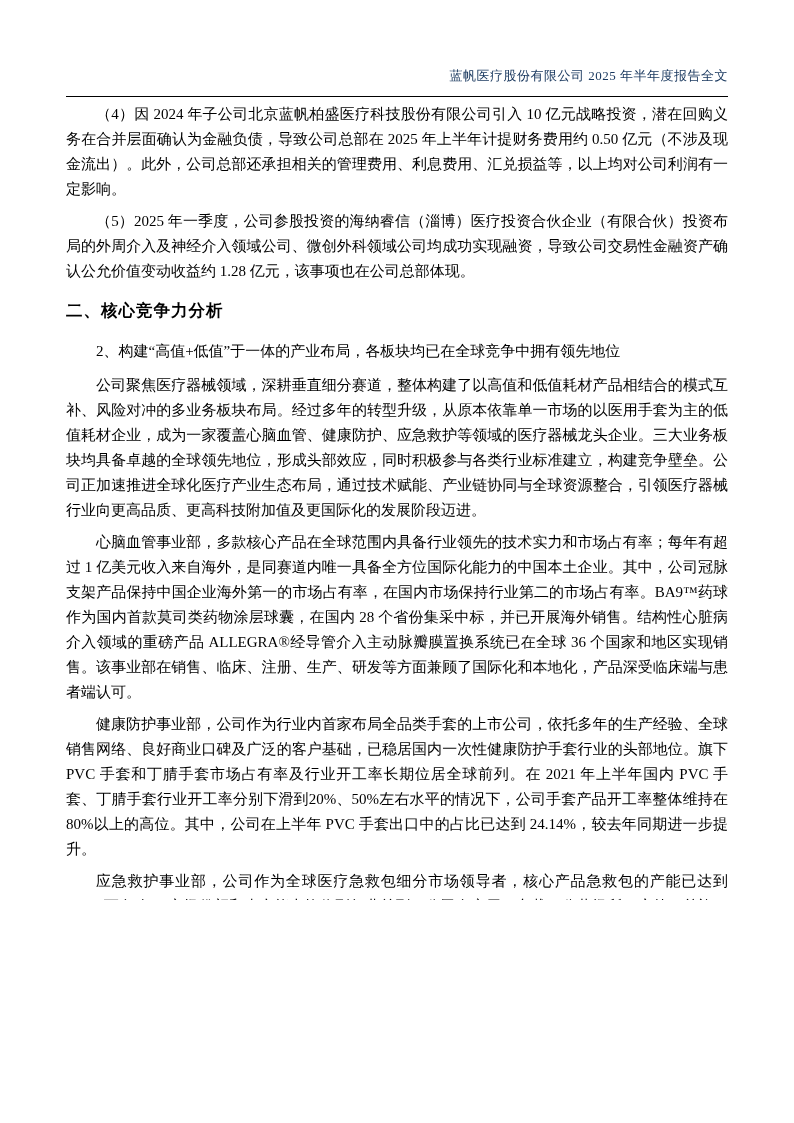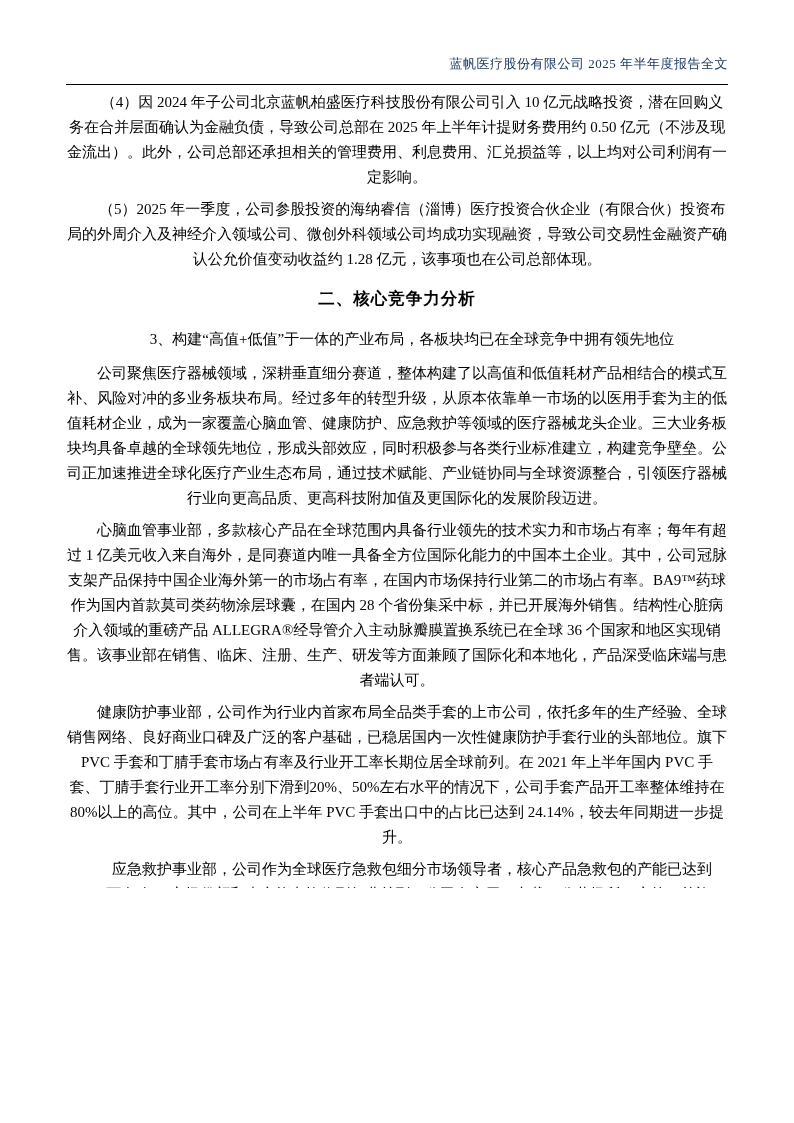--- a/index.html
+++ b/index.html
@@ -4,21 +4,21 @@
 <style>
   html, body {
     margin: 0;
     padding: 0;
     background: #ffffff;
   }
   .page {
     position: relative;
     width: 794px;
     height: 888px;
-    margin: 0 auto;
+    margin: 12px auto;
     background: #ffffff;
     overflow: hidden;
     font-family: "Liberation Serif", "DejaVu Serif", serif;
     color: #000000;
   }
   .header {
     position: absolute;
     top: 55px;
     left: 66px;
     right: 66px;
@@ -34,21 +34,20 @@
     position: absolute;
     top: 90px;
     left: 66px;
     width: 662px;
     font-size: 15px;
     line-height: 25px;
     text-align: justify;
   }
   .body-text p {
     margin: 0 0 7px 0;
-    text-align: center;
   }
   .p-cont {
     text-indent: 0;
   }
   .p-ind {
     text-indent: 2em;
   }
   .h2-heading {
     font-family: "Liberation Sans", "DejaVu Sans", sans-serif;
     font-weight: bold;
@@ -75,21 +74,21 @@
 <body>
 
 <div class="page">
 
   <div class="header">蓝帆医疗股份有限公司 2025 年半年度报告全文</div>
 
   <div class="body-text">
     <p class="p-ind">（4）因 2024 年子公司北京蓝帆柏盛医疗科技股份有限公司引入 10 亿元战略投资，潜在回购义务在合并层面确认为金融负债，导致公司总部在 2025 年上半年计提财务费用约 0.50 亿元（不涉及现金流出）。此外，公司总部还承担相关的管理费用、利息费用、汇兑损益等，以上均对公司利润有一定影响。</p>
     <p class="p-ind">（5）2025 年一季度，公司参股投资的海纳睿信（淄博）医疗投资合伙企业（有限合伙）投资布局的外周介入及神经介入领域公司、微创外科领域公司均成功实现融资，导致公司交易性金融资产确认公允价值变动收益约 1.28 亿元，该事项也在公司总部体现。</p>
     <p class="h2-heading">二、核心竞争力分析</p>
-    <p class="p-ind sub-item">3、构建“高值+低值”于一体的产业布局，各板块均已在全球竞争中拥有领先地位</p>
+    <p class="p-ind sub-item">2、构建“高值+低值”于一体的产业布局，各板块均已在全球竞争中拥有领先地位</p>
     <p class="p-ind">公司聚焦医疗器械领域，深耕垂直细分赛道，整体构建了以高值和低值耗材产品相结合的模式互补、风险对冲的多业务板块布局。经过多年的转型升级，从原本依靠单一市场的以医用手套为主的低值耗材企业，成为一家覆盖心脑血管、健康防护、应急救护等领域的医疗器械龙头企业。三大业务板块均具备卓越的全球领先地位，形成头部效应，同时积极参与各类行业标准建立，构建竞争壁垒。公司正加速推进全球化医疗产业生态布局，通过技术赋能、产业链协同与全球资源整合，引领医疗器械行业向更高品质、更高科技附加值及更国际化的发展阶段迈进。</p>
     <p class="p-ind">心脑血管事业部，多款核心产品在全球范围内具备行业领先的技术实力和市场占有率；每年有超过 1 亿美元收入来自海外，是同赛道内唯一具备全方位国际化能力的中国本土企业。其中，公司冠脉支架产品保持中国企业海外第一的市场占有率，在国内市场保持行业第二的市场占有率。BA9™药球作为国内首款莫司类药物涂层球囊，在国内 28 个省份集采中标，并已开展海外销售。结构性心脏病介入领域的重磅产品 ALLEGRA®经导管介入主动脉瓣膜置换系统已在全球 36 个国家和地区实现销售。该事业部在销售、临床、注册、生产、研发等方面兼顾了国际化和本地化，产品深受临床端与患者端认可。</p>
     <p class="p-ind">健康防护事业部，公司作为行业内首家布局全品类手套的上市公司，依托多年的生产经验、全球销售网络、良好商业口碑及广泛的客户基础，已稳居国内一次性健康防护手套行业的头部地位。旗下 PVC 手套和丁腈手套市场占有率及行业开工率长期位居全球前列。在 2021 年上半年国内 PVC 手套、丁腈手套行业开工率分别下滑到20%、50%左右水平的情况下，公司手套产品开工率整体维持在 80%以上的高位。其中，公司在上半年 PVC 手套出口中的占比已达到 24.14%，较去年同期进一步提升。</p>
     <p class="p-ind">应急救护事业部，公司作为全球医疗急救包细分市场领导者，核心产品急救包的产能已达到 3,000 万套/年，市场份额和生产能力均位列行业前列。公司在家用、车载、公共场所、户外、差旅、救灾、宠物等各领域、各场景均有产品布局及市场触达。近年来，该板块在行业内首创多项自动化流程，通过建设智能化、精益化智慧工厂，打通部分关键产业链瓶颈，并完成绝大部分单品自产及供应链整合。</p>
     <p class="p-ind sub-item">2、卓越的产品创新能力，构建了平台化的现有产品和在研管线矩阵，为业绩长期成长打下坚实基础</p>
   </div>
 
   <div class="page-number">43</div>
 
 </div>

